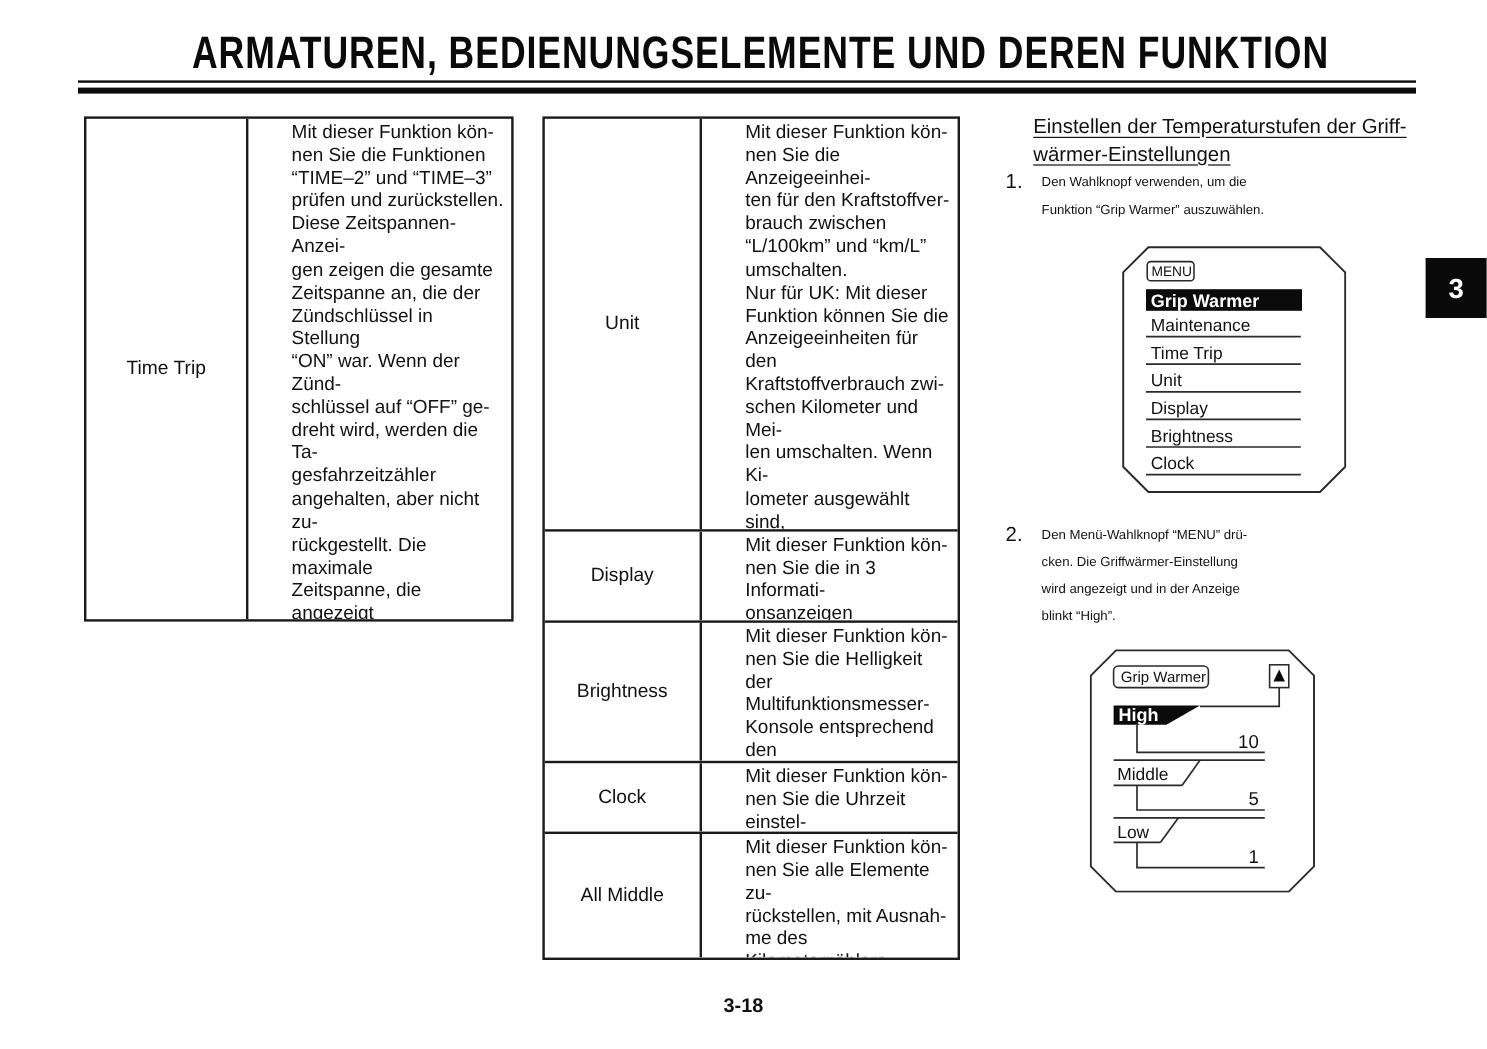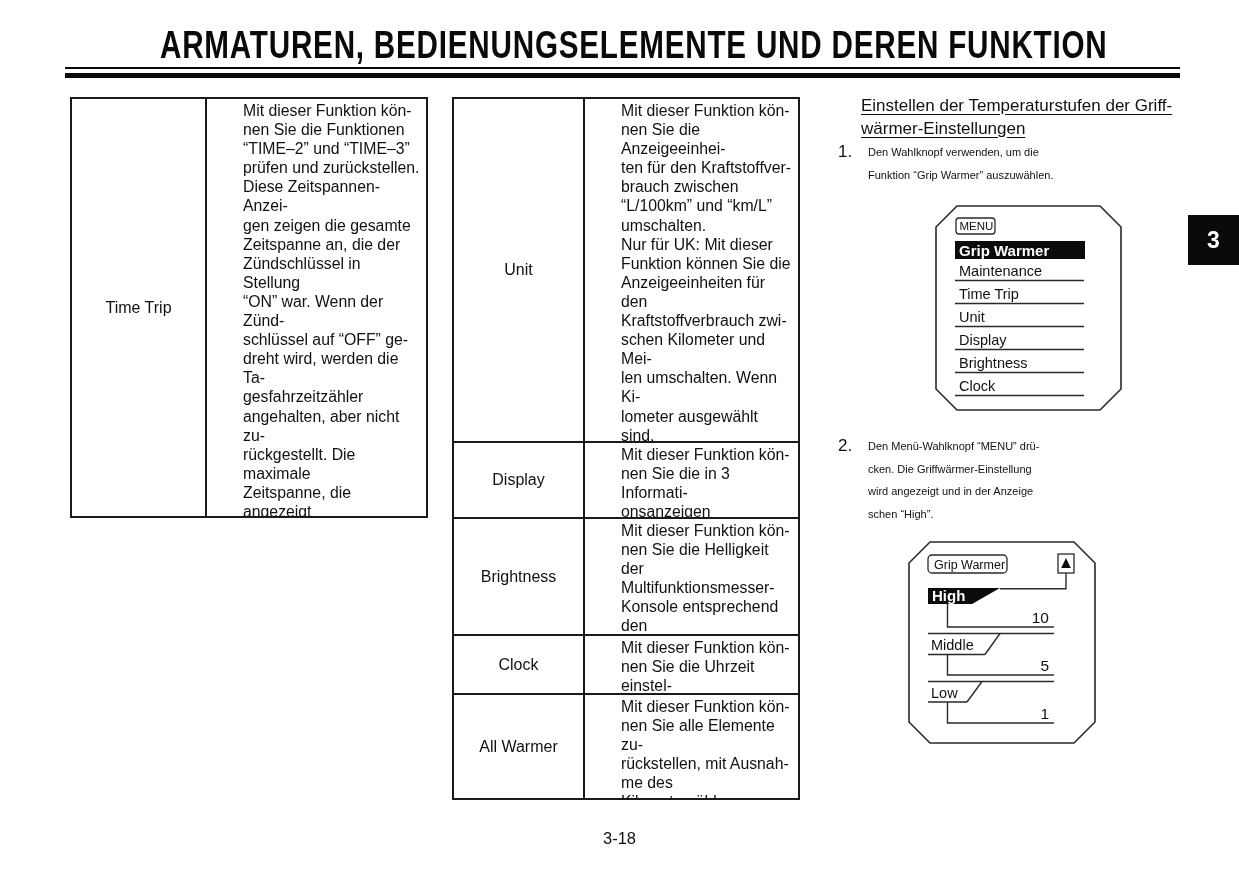--- a/index.html
+++ b/index.html
@@ -74,21 +74,21 @@
 
   
   .chapter-tab {
     position: absolute; left: 1188px; top: 215px; width: 51px; height: 50px;
     background: #0a0a0a; color: #fff;
     display: flex; align-items: center; justify-content: center;
     font-size: 23px; font-weight: bold;
   }
   .page-num {
     position: absolute; left: 0; top: 829px; width: 1239px;
-    text-align: center; font-size: 16.5px;
+    text-align: center; font-size: 16.5px; font-weight: bold;
   }
 </style>
 </head>
 <body>
 
 <div class="page">
 
   <div class="title">ARMATUREN, BEDIENUNGSELEMENTE UND DEREN FUNKTION</div>
   <div class="title-rule">
     <div class="thin"></div>
@@ -161,21 +161,21 @@
 Lichtverhältnissen der
 Umgebung einstellen.</div>
     </div>
     <div class="tbl-row bordered row-clock">
       <div class="cell-label">Clock</div>
       <div class="cell-text">Mit dieser Funktion kön-
 nen Sie die Uhrzeit einstel-
 len.</div>
     </div>
     <div class="tbl-row row-allreset">
-      <div class="cell-label">All Warmer</div>
+      <div class="cell-label">All Middle</div>
       <div class="cell-text">Mit dieser Funktion kön-
 nen Sie alle Elemente zu-
 rückstellen, mit Ausnah-
 me des Kilometerzählers
 und der Uhr.</div>
     </div>
   </div>
 
   <div class="rc-heading">Einstellen der Temperaturstufen der Griff-
 wärmer-Einstellungen</div>
@@ -207,21 +207,21 @@
       <text x="24" y="186" font-size="14.5">Clock</text>
       <line class="stroke" stroke-width="1.4" x1="20" y1="190.5" x2="149" y2="190.5"></line>
     </svg>
   </div>
 
   <div class="step step-2">
     <div class="num">2.</div>
     <div class="txt">Den Menü-Wahlknopf “MENU” drü-
 cken. Die Griffwärmer-Einstellung
 wird angezeigt und in der Anzeige
-schen “High”.</div>
+blinkt “High”.</div>
   </div>
 
   <div class="panel panel-2">
     <svg width="188" height="204" viewBox="0 0 188 204">
       <polygon class="stroke" stroke-width="1.6" points="22,2 166,2 187,23 187,182 166,203 22,203 1,182 1,23"></polygon>
       <rect class="stroke" stroke-width="1.3" x="20" y="15" width="79" height="18" rx="4"></rect>
       <text x="26" y="28.5" font-size="12.5">Grip Warmer</text>
       <rect class="stroke" stroke-width="1.3" x="150" y="14" width="16" height="19"></rect>
       <polygon fill="#0b0b0b" points="158,18 162.8,28 153.2,28"></polygon>
       <polyline class="stroke" stroke-width="1.4" points="158,33 158,48.7 92,48.7"></polyline>

